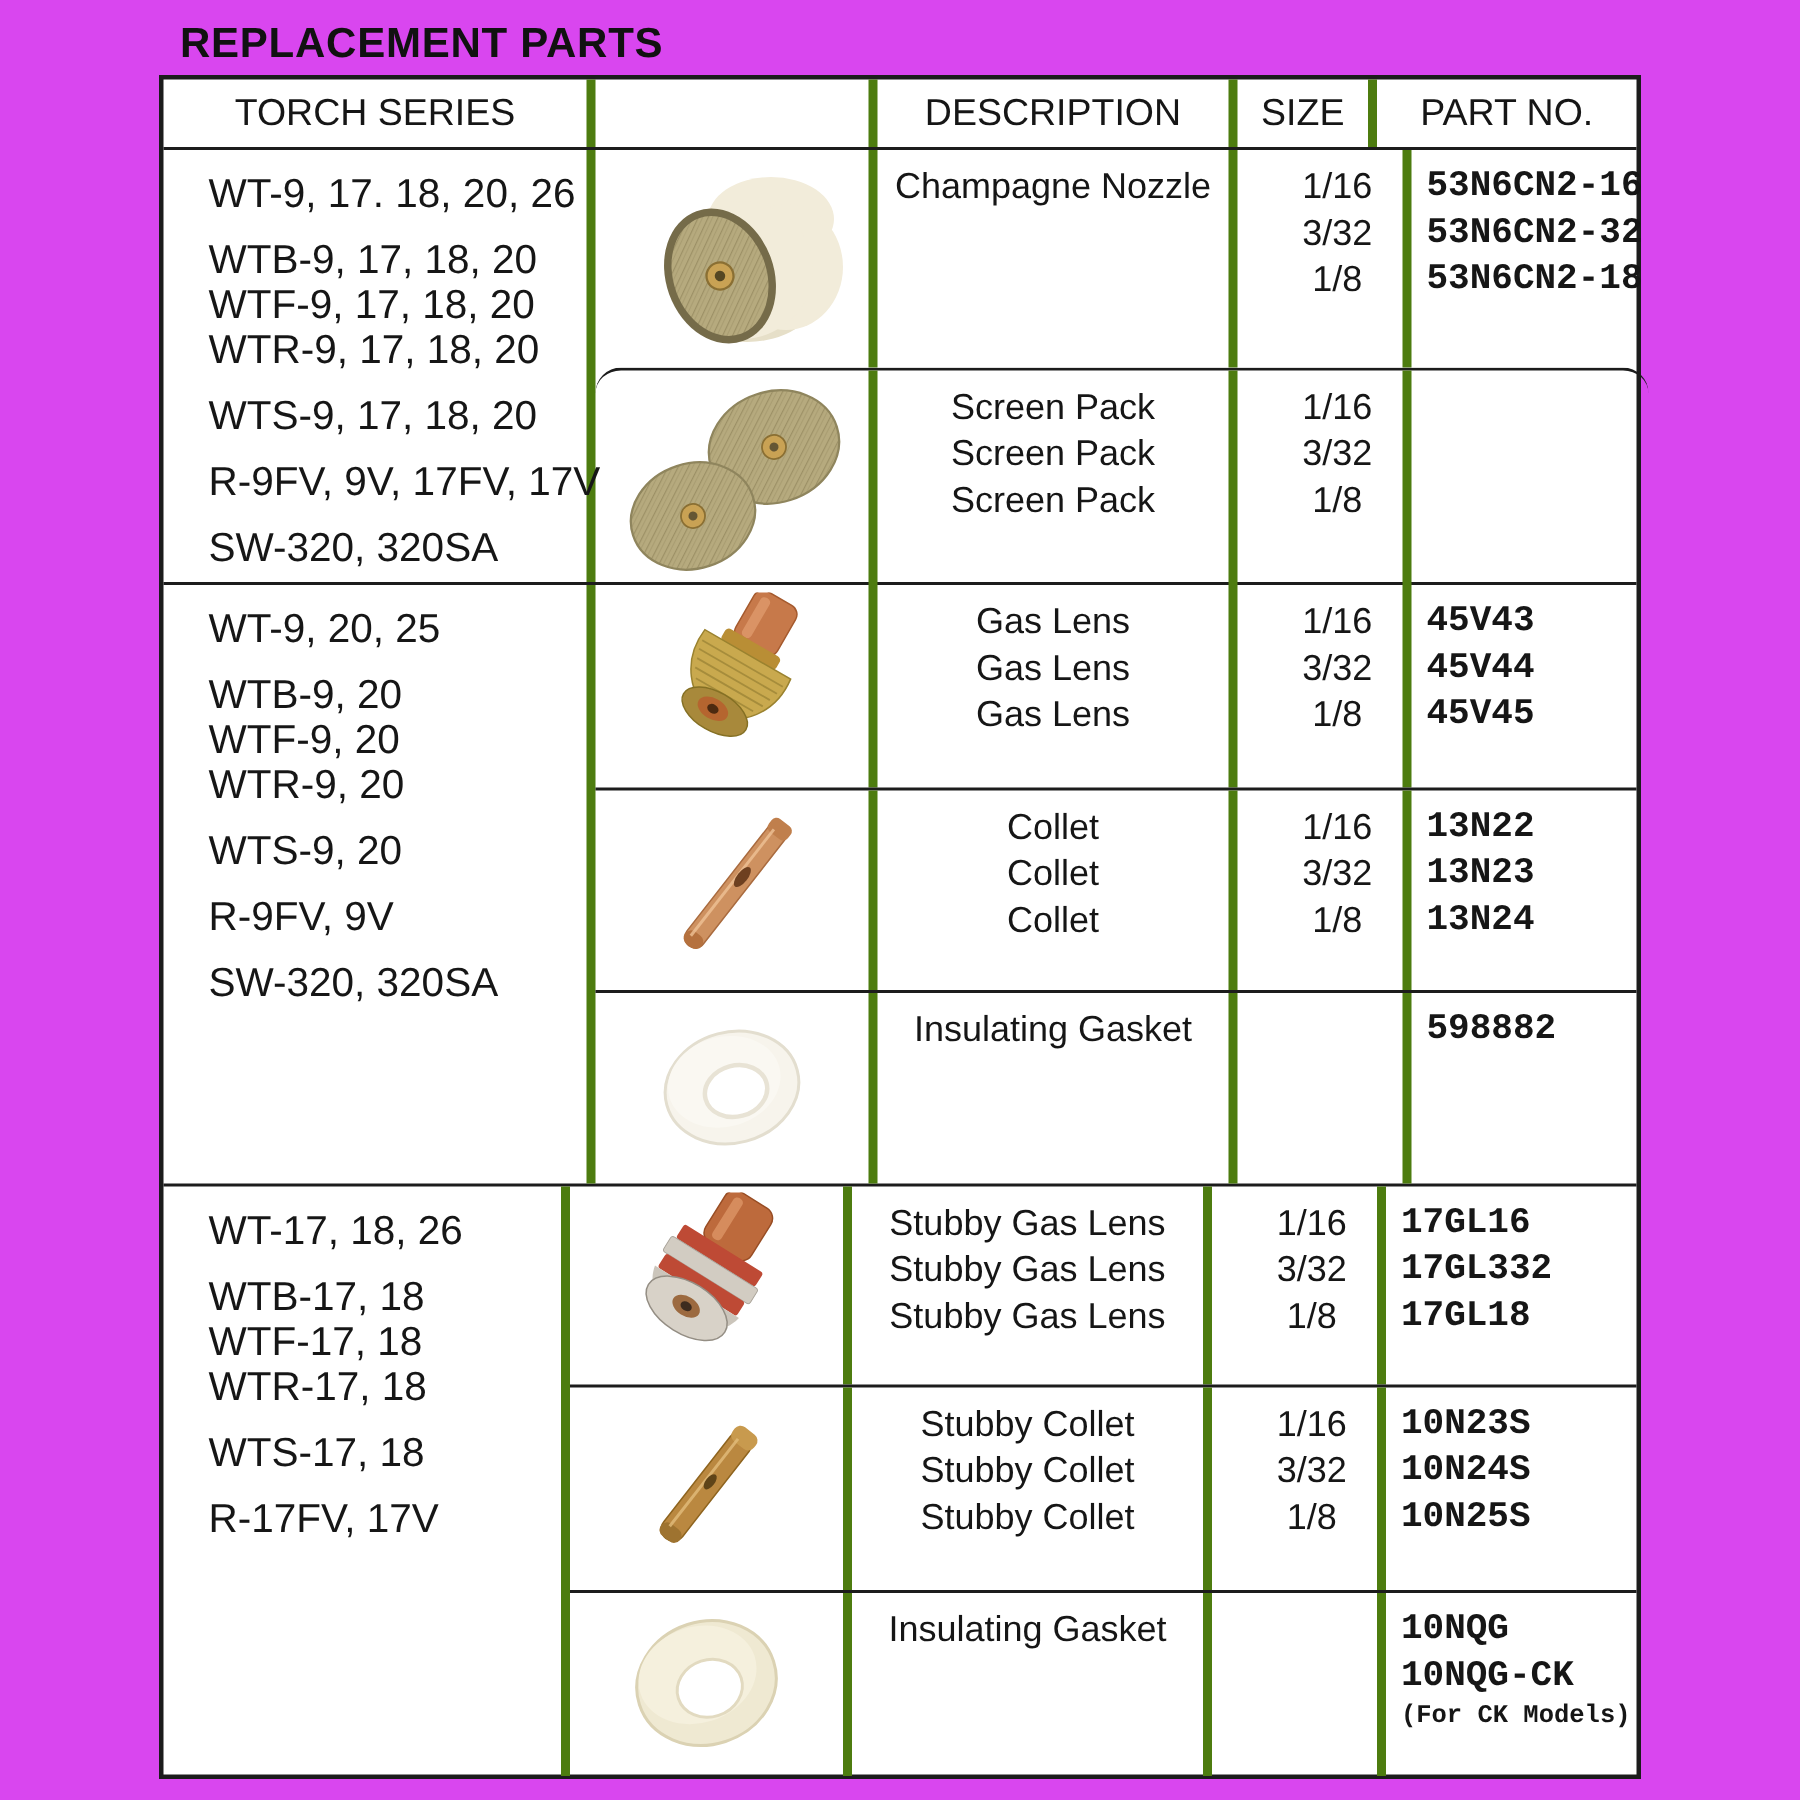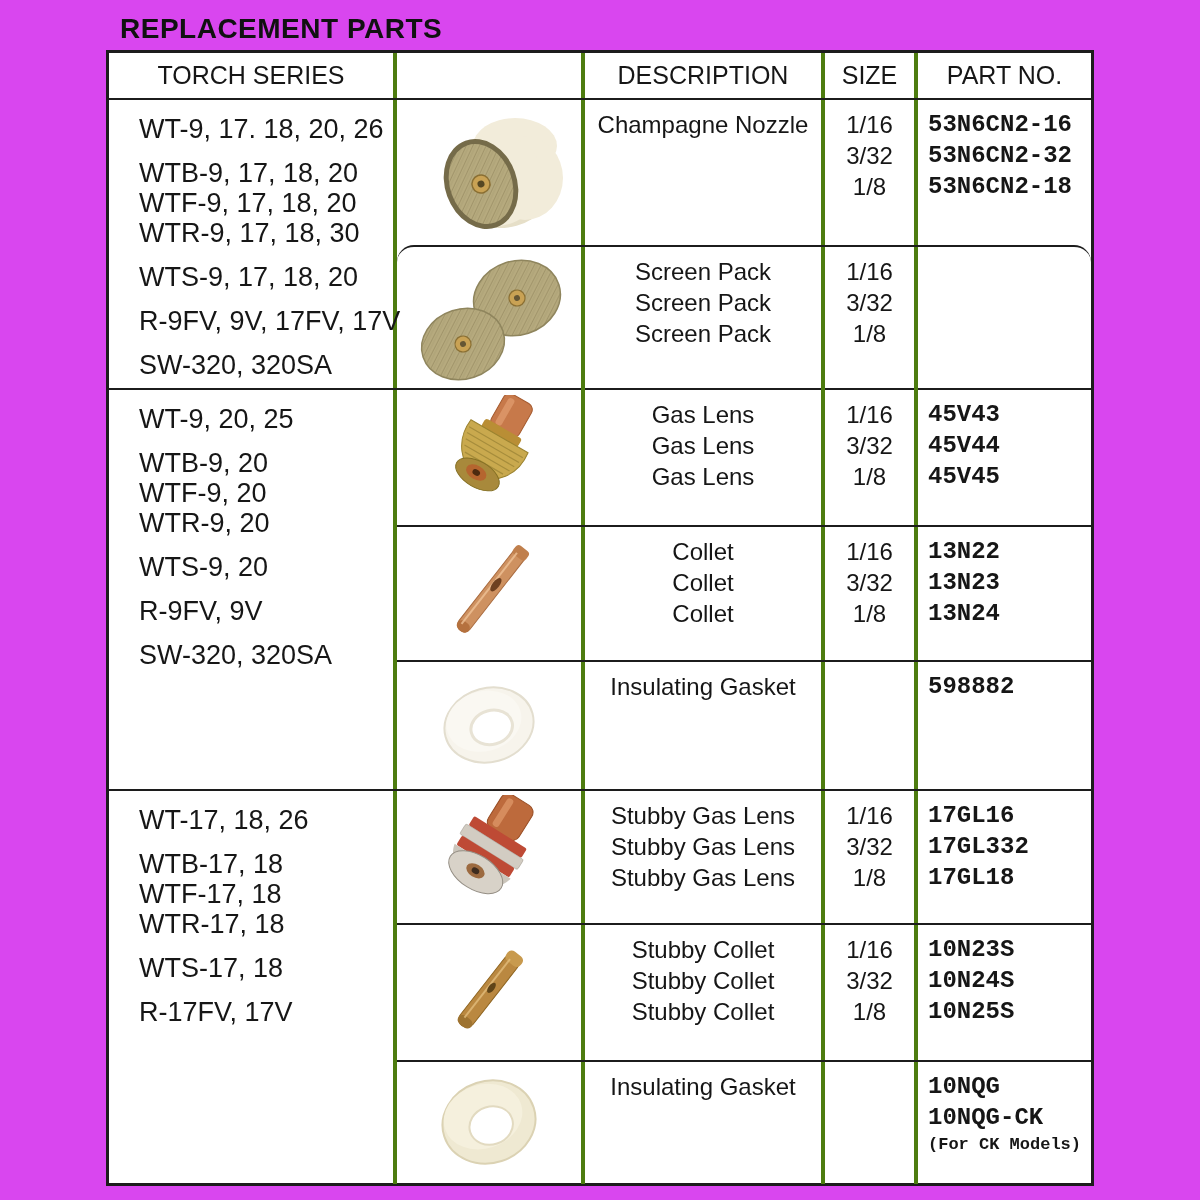--- a/index.html
+++ b/index.html
@@ -8,21 +8,21 @@
   .page { position:relative; width:1200px; height:1200px; background:#d946ef; overflow:hidden; }
 
   .title { position:absolute; left:120px; top:13px; font-size:28px; font-weight:bold;
            letter-spacing:0.5px; color:#111; }
 
   .tbl { position:absolute; left:106px; top:50px; width:988px; height:1136px;
          border:3px solid #1c1c1c; display:flex; flex-direction:column; background:#fff; }
 
   
   .c1 { width:288px; } .c2 { width:188px; } .c3 { width:240px; } .c4 { width:93px; } .c5 { flex:1; }
-  .vline { border-right:4px solid #4d7c0f; }
+  .vline { border-right:6px solid #4d7c0f; }
 
   .thead { display:flex; height:47px; flex:none; border-bottom:2px solid #1c1c1c; }
   .thead .hcell { display:flex; align-items:center; justify-content:center;
                   font-size:25px; color:#161616; }
 
   .section { display:flex; flex:none; }
   .section.sep { border-bottom:2px solid #1c1c1c; }
   .s1 { height:290px; } .s2 { height:401px; } .s3 { flex:1; }
 
   .torch-cell { padding:14px 8px 0 30px; font-size:27px; line-height:30px; }
@@ -30,21 +30,21 @@
   .t-line { white-space:nowrap; }
 
   .rows { flex:1; display:flex; flex-direction:column; }
   .subrow { display:flex; flex:none; }
   .subrow + .subrow { border-top:2px solid #1c1c1c; }
   .r145 { height:145px;border-radius:17px; } .r135 { height:135px; } .r132 { height:132px; } .r137 { height:137px; }
   .rflex { flex:1; }
 
   .img-cell { display:flex; align-items:center; justify-content:center; overflow:hidden; }
   .desc-cell { text-align:center; padding-top:9px; font-size:24px; }
-  .size-cell { text-align:center; padding-top:9px; font-size:24px; }
+  .size-cell { text-align:center; padding-top:9px; font-size:24px;margin-left:23px; }
   .part-cell { padding:9px 4px 0 10px; font-weight:bold; font-size:24px;font-family:Liberation Mono, monospace; }
   .line { line-height:31px; white-space:nowrap; }
   .part-note { font-size:17px; line-height:24px; white-space:nowrap; }
 </style>
 </head>
 <body>
 
 <svg width="0" height="0" style="position:absolute" aria-hidden="true">
   <defs>
     <pattern id="mesh" width="6" height="6" patternUnits="userSpaceOnUse" patternTransform="rotate(45)">
@@ -70,21 +70,21 @@
     </div>
 
     <div class="section sep s1">
       <div class="torch-cell c1 vline">
           <div class="t-group">
             <div class="t-line">WT-9, 17. 18, 20, 26</div>
           </div>
           <div class="t-group">
             <div class="t-line">WTB-9, 17, 18, 20</div>
             <div class="t-line">WTF-9, 17, 18, 20</div>
-            <div class="t-line">WTR-9, 17, 18, 30</div>
+            <div class="t-line">WTR-9, 17, 18, 20</div>
           </div>
           <div class="t-group">
             <div class="t-line">WTS-9, 17, 18, 20</div>
           </div>
           <div class="t-group">
             <div class="t-line">R-9FV, 9V, 17FV, 17V</div>
           </div>
           <div class="t-group">
             <div class="t-line">SW-320, 320SA</div>
           </div>

